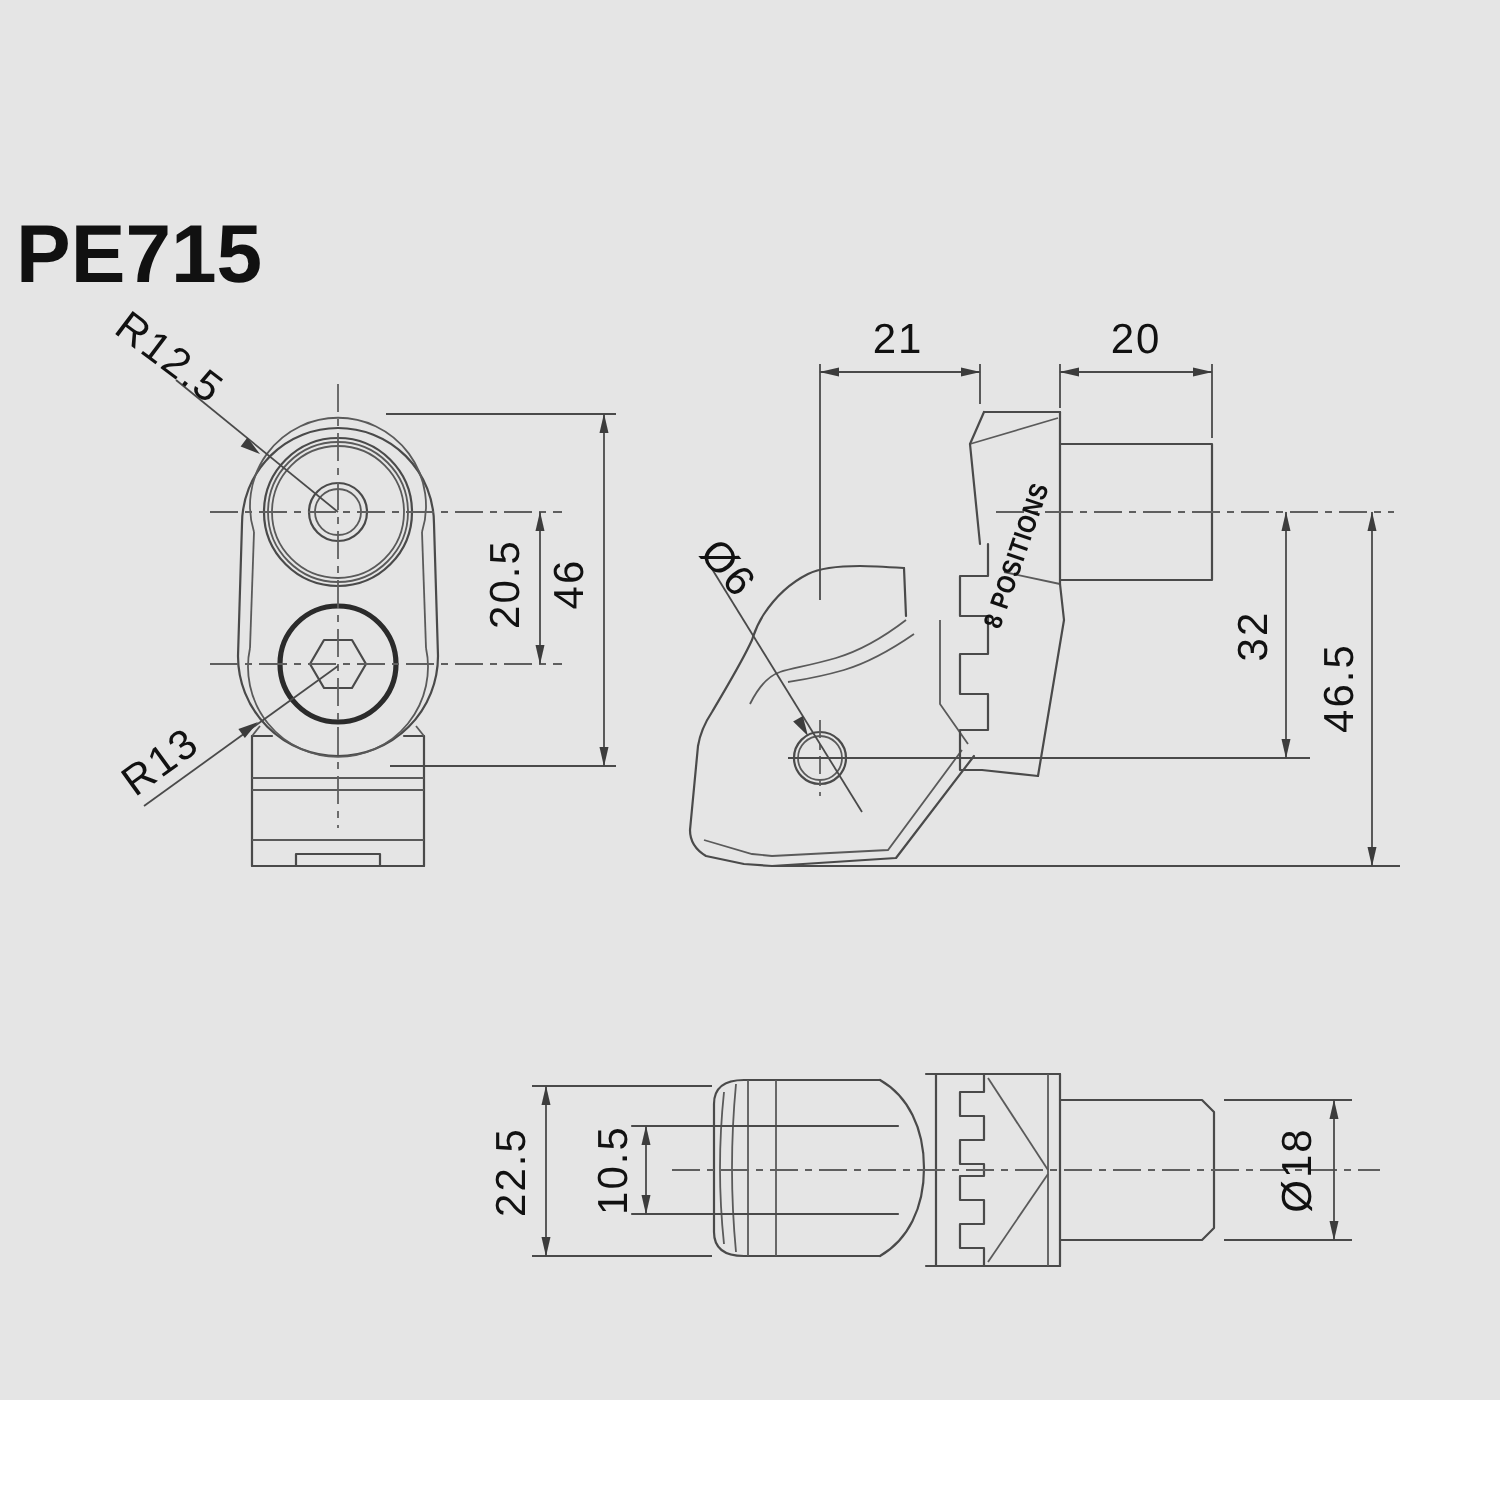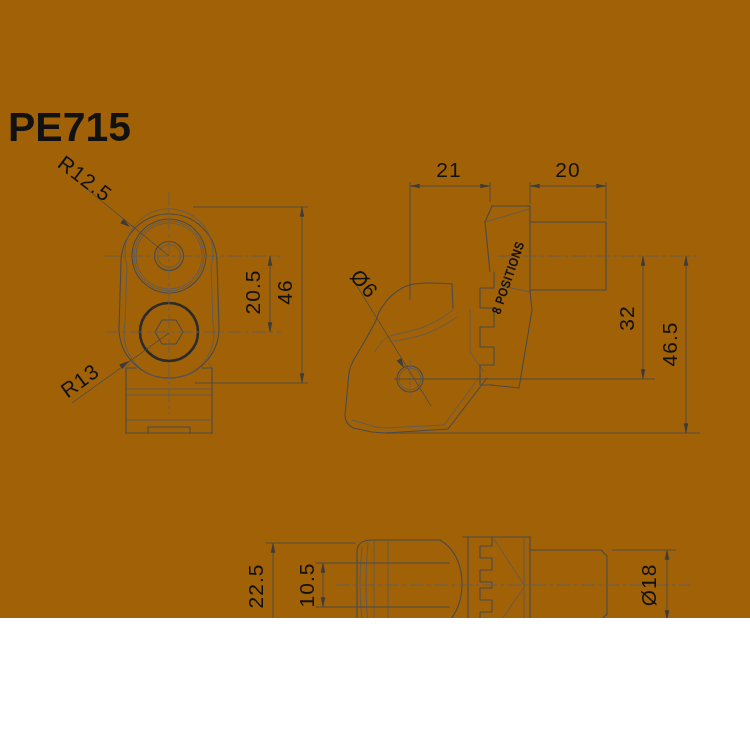--- a/index.html
+++ b/index.html
@@ -1,16 +1,16 @@
 <!DOCTYPE html>
 <html><head>
 <meta charset="utf-8">
 <style>
   html,body{margin:0;padding:0;background:#ffffff;}
-  #stage{position:relative;width:750px;height:618px;background:#a16207;overflow:hidden;
+  #stage{position:relative;width:750px;height:700px;background:#e5e5e5;overflow:hidden;
          font-family:"Liberation Sans", sans-serif;}
   svg{position:absolute;left:0;top:0;}
   .ln{stroke:#4a4a4a;stroke-width:1.1;fill:none;stroke-linecap:round;stroke-linejoin:round;}
   .thin{stroke:#5a5a5a;stroke-width:0.9;fill:none;}
   .cl{stroke:#5f5f5f;stroke-width:0.9;fill:none;stroke-dasharray:14 3.5 3.5 3.5;}
   .clshort{stroke:#5f5f5f;stroke-width:0.9;fill:none;stroke-dasharray:9 3 3 3;}
   .bold{stroke:#2b2b2b;stroke-width:2.6;fill:none;}
   .dim{stroke:#4a4a4a;stroke-width:0.9;fill:none;}
   .arr{fill:#3c3c3c;}
   text{fill:#111111;}

